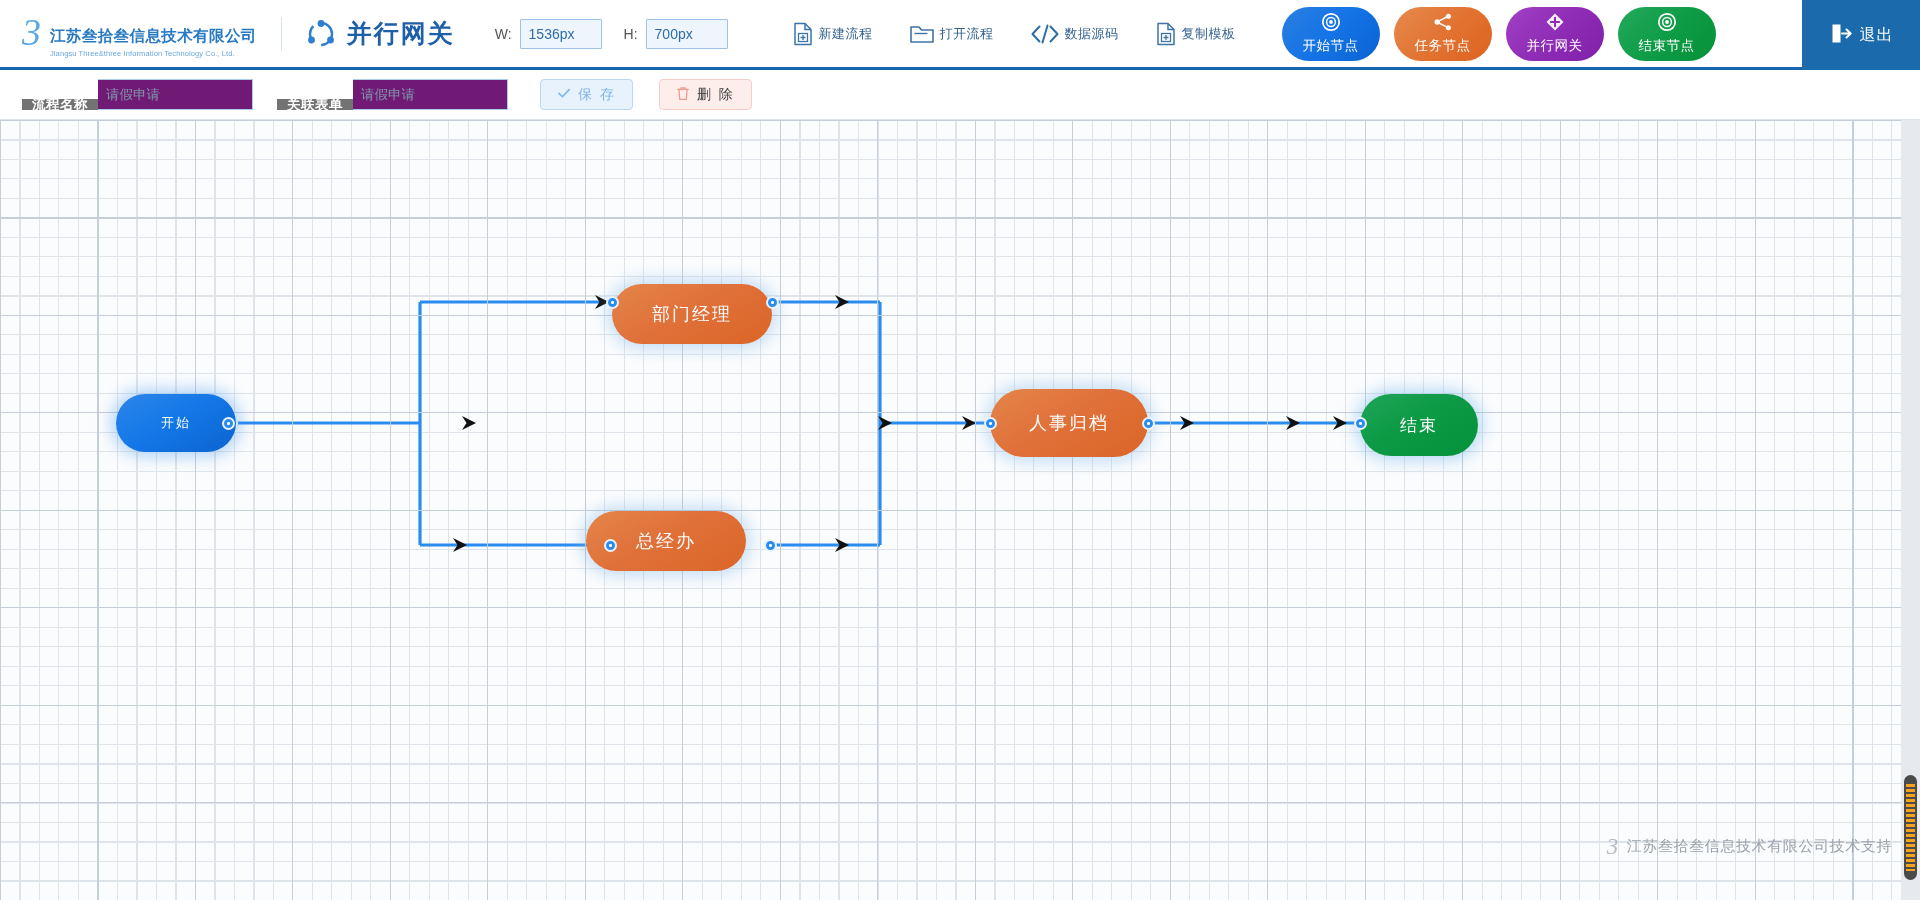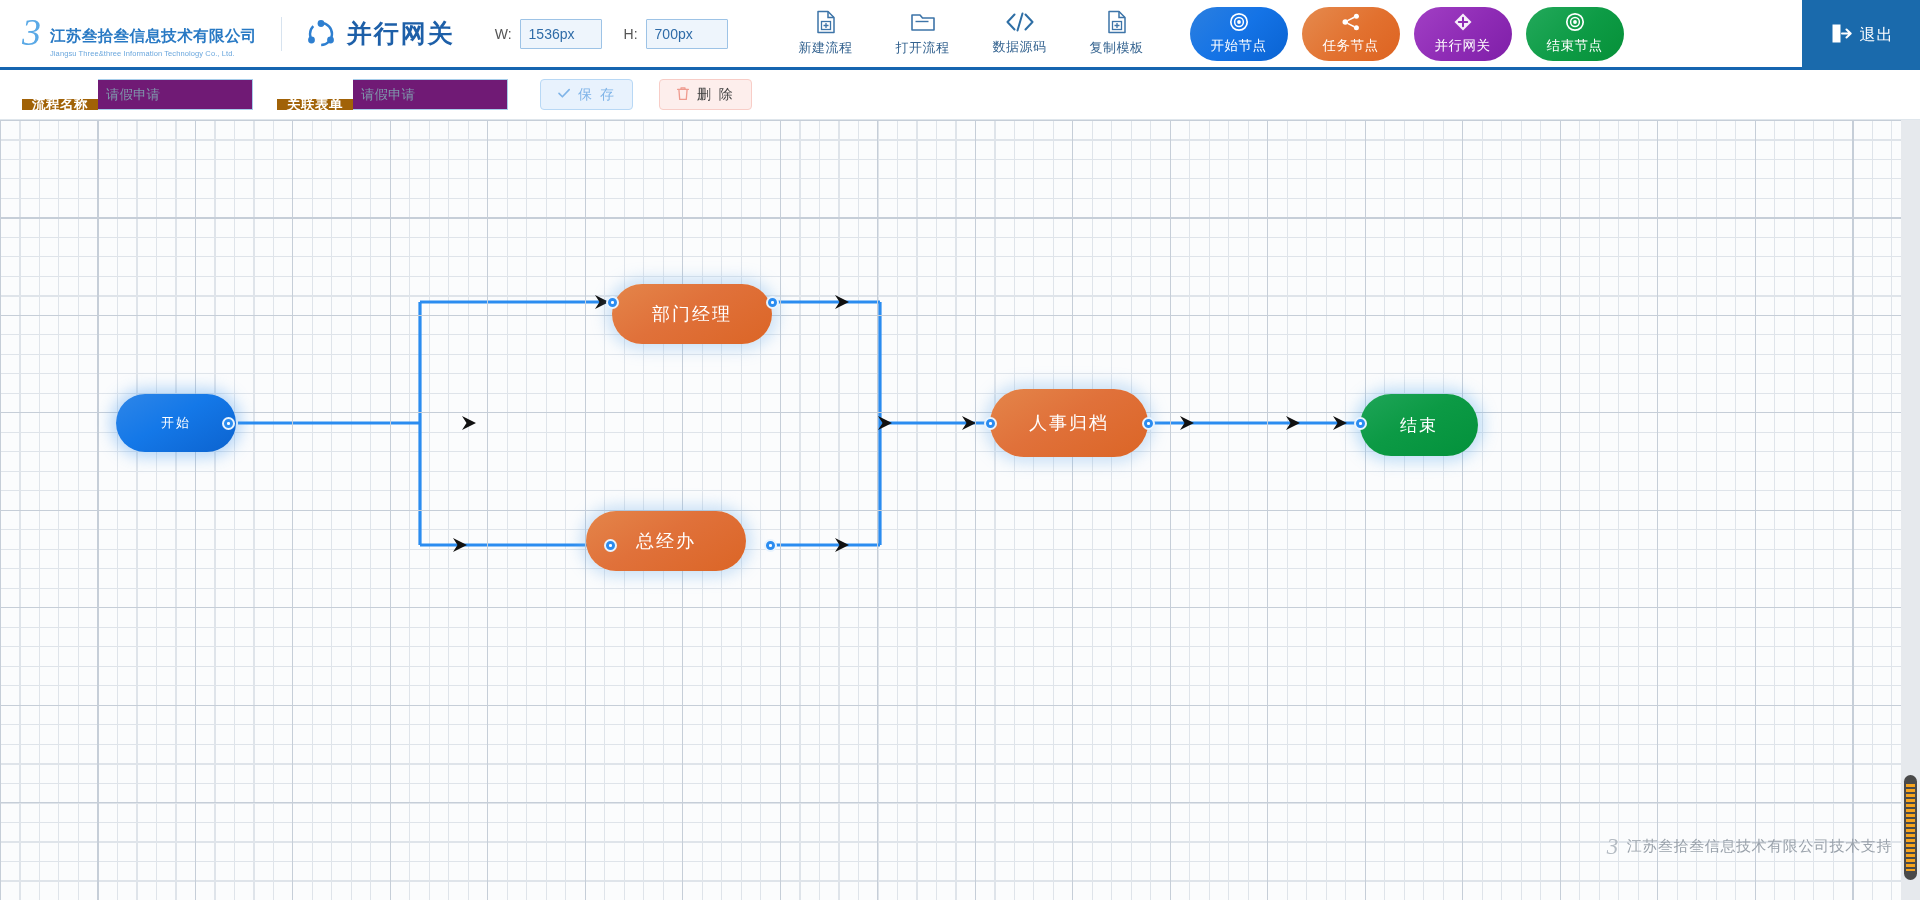--- a/index.html
+++ b/index.html
@@ -64,22 +64,22 @@
     font-size: 14px;
     padding: 0 8px;
     font-family: "Liberation Sans", sans-serif;
     border-radius: 1px;
   }
   .size-group.second { margin-left: 22px; }
 
   
   .tools { display: flex; align-items: center; margin-left: 64px; gap: 36px; }
   .tool {
-    display: flex; flex-direction: column; align-items: center; gap: 5px;
-    cursor: pointer; min-width: 54px; margin-left: 7px;
+    display: flex; flex-direction: row; align-items: center; gap: 5px;
+    cursor: pointer; min-width: 54px;
   }
   .tool svg { display: block; }
   .tool-label { font-size: 13px; color: #33628f; letter-spacing: .5px; white-space: nowrap; }
 
   
   .node-btns { display: flex; align-items: center; margin-left: 46px; gap: 14px; }
   .node-btn {
     width: 98px; height: 54px;
     border-radius: 27px;
     display: flex; flex-direction: column;
@@ -105,21 +105,21 @@
 
   
   .subbar {
     height: 50px; background: #ffffff;
     display: flex; align-items: center;
     padding-left: 22px; gap: 14px;
     border-bottom: 1px solid #dfe6ec;
   }
   .field { display: flex; align-items: stretch; height: 31px; }
   .field-tag {
-    background: #a16207; color: #fff;
+    background: #737373; color: #fff;
     font-size: 13.5px; font-weight: bold;
     display: flex; align-items: center; justify-content: center;
     padding: 0 10px; letter-spacing: .5px;
     white-space: nowrap;
     margin-top: 20px;
   }
   .field-input {
     width: 155px;
     border: 1px solid #a7cdea; border-left: none;
     background: #701a75;

